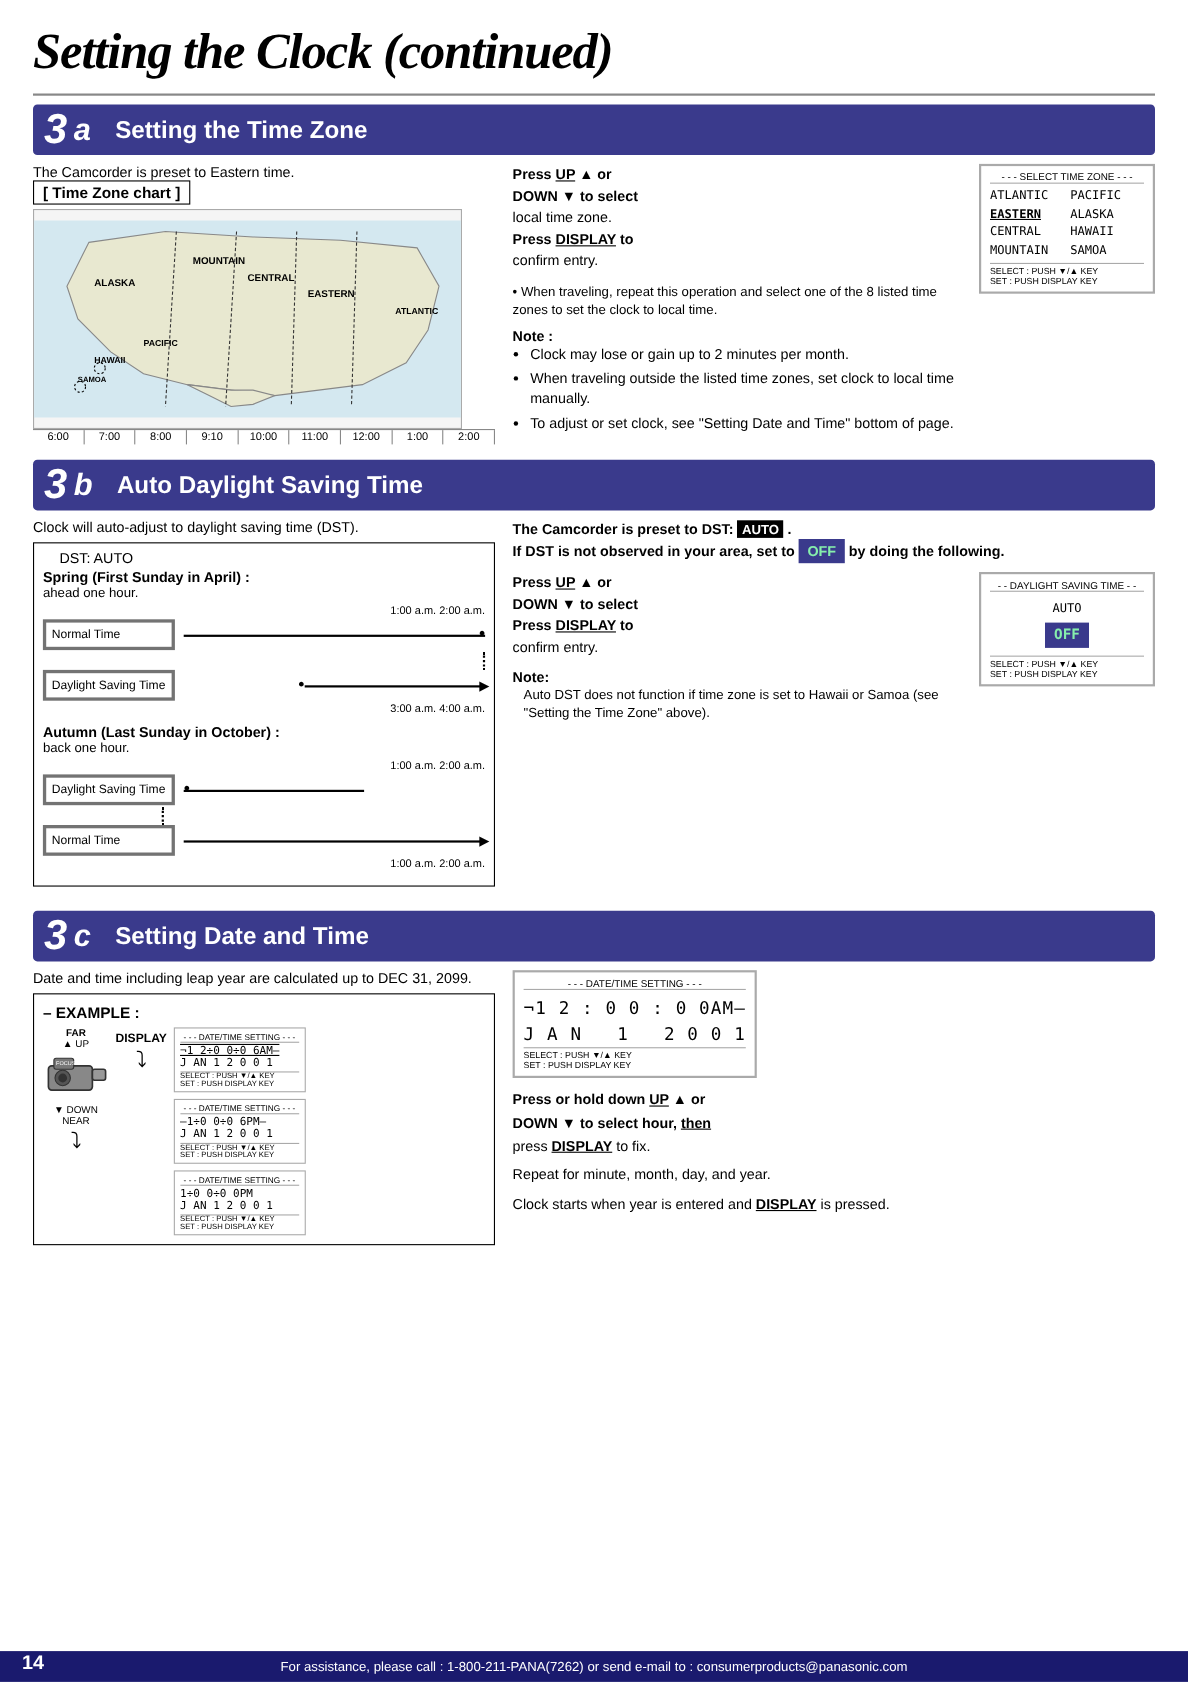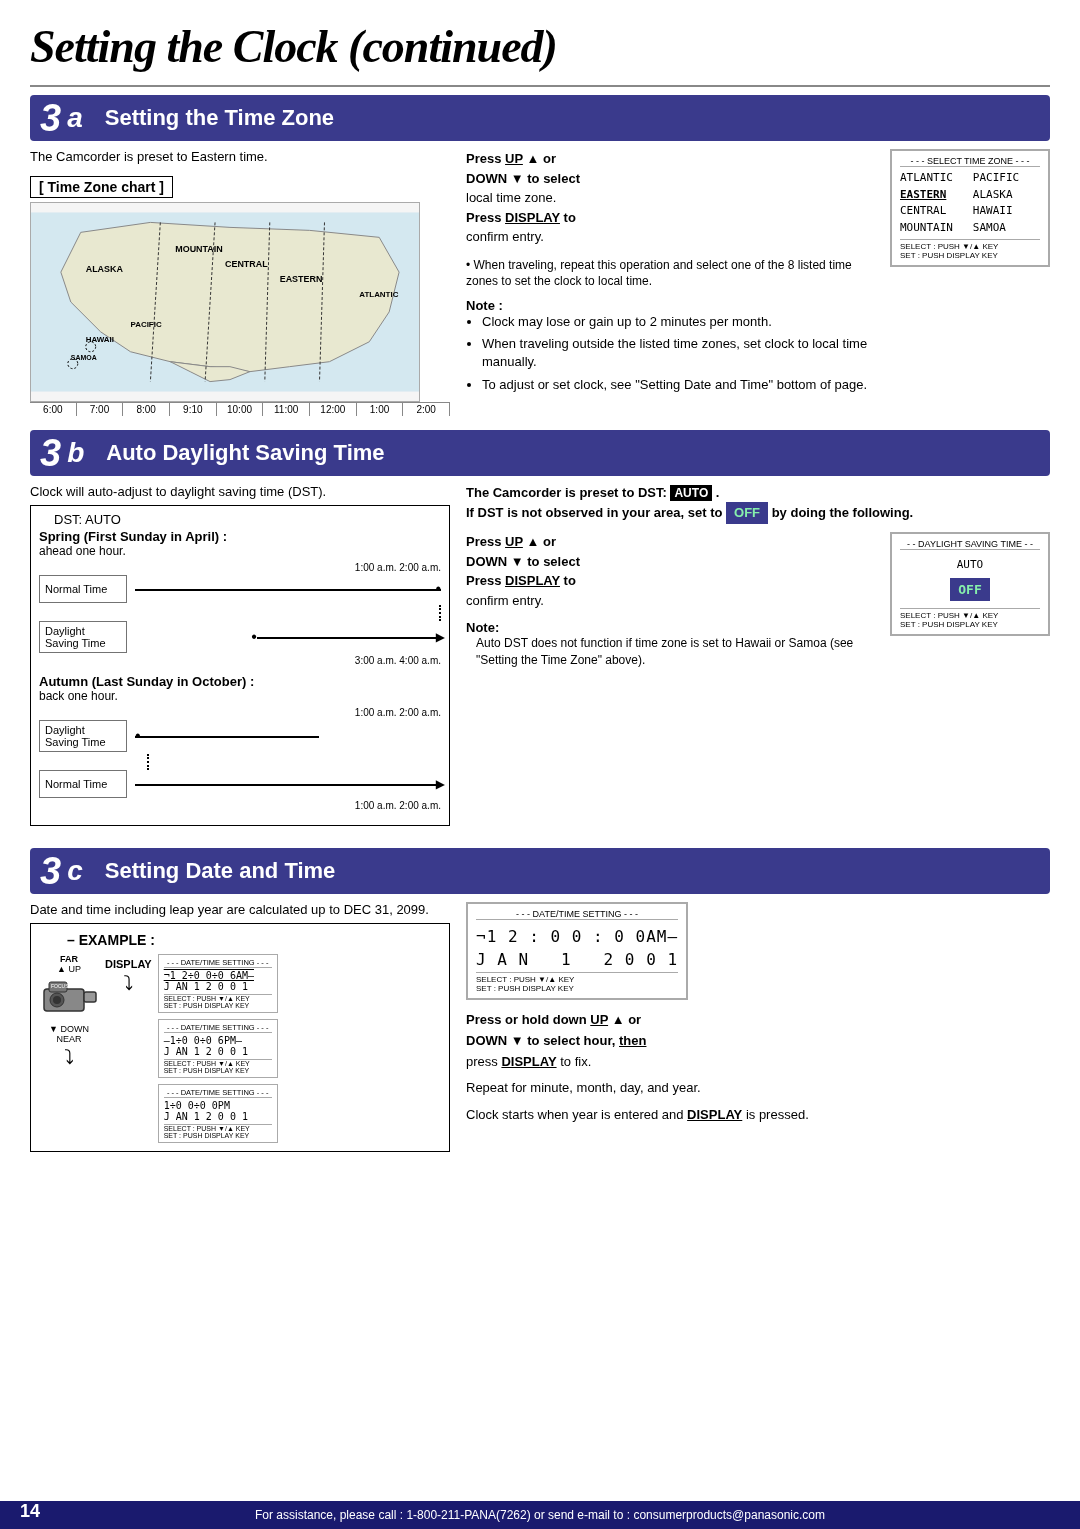--- a/index.html
+++ b/index.html
@@ -161,22 +161,22 @@
     .time-diagram {
       margin: 4px 0 8px 0;
       position: relative;
     }
     .time-row {
       display: flex;
       align-items: center;
       margin-bottom: 2px;
     }
     .time-label-box {
-      width: 88px;
-      border: 1px solid #737373;
+      width: 120px;
+      border: 3px solid #737373;
       padding: 3px 5px;
       font-size: 11px;
       background: #fff;
       margin-right: 8px;
       min-height: 28px;
       display: flex;
       align-items: center;
     }
     .time-arrow-area {
       flex: 1;
@@ -212,21 +212,20 @@
 
     
     .example-box {
       border: 1px solid #000;
       padding: 8px;
       margin-top: 4px;
     }
     .example-title {
       font-weight: bold;
       font-size: 14px;
-      margin-left: 28px;
     }
     .small-screen-box {
       border: 1.5px solid #aaa;
       padding: 3px 5px;
       font-size: 9px;
       font-family: monospace;
       min-width: 120px;
       background: #fff;
     }
     .small-screen-title {
@@ -278,21 +277,21 @@
   <hr class="divider">
 
   <div class="section-3a">
     <div class="section-header">
       <span class="section-number">3</span>
       <span class="section-letter">a</span>
       <span class="section-title-text">Setting the Time Zone</span>
     </div>
     <div class="two-col">
       <div class="left-col">
-        <div style="font-size:13px; margin-bottom:12px;">The Camcorder is preset to Eastern time.</div>
+        <div style="font-size:13px; margin-bottom:0;">The Camcorder is preset to Eastern time.</div>
         <div class="timezone-chart-label">[ Time Zone chart ]</div>
         <div class="map-container">
           
           <svg class="map-svg" viewBox="0 0 390 180">
 
             <rect x="0" y="0" width="390" height="180" fill="#d4e8f0"></rect>
 
             <path d="M50,20 L120,10 L200,15 L280,18 L350,25 L370,60 L360,100 L340,130 L300,150 L260,155 L220,160 L180,155 L140,150 L100,140 L70,120 L40,90 L30,60 Z" fill="#e8e8d0" stroke="#888" stroke-width="1"></path>
 
             <path d="M140,150 L160,160 L180,170 L200,168 L220,160 L200,155 L180,155 Z" fill="#e8e8d0" stroke="#888" stroke-width="1"></path>

